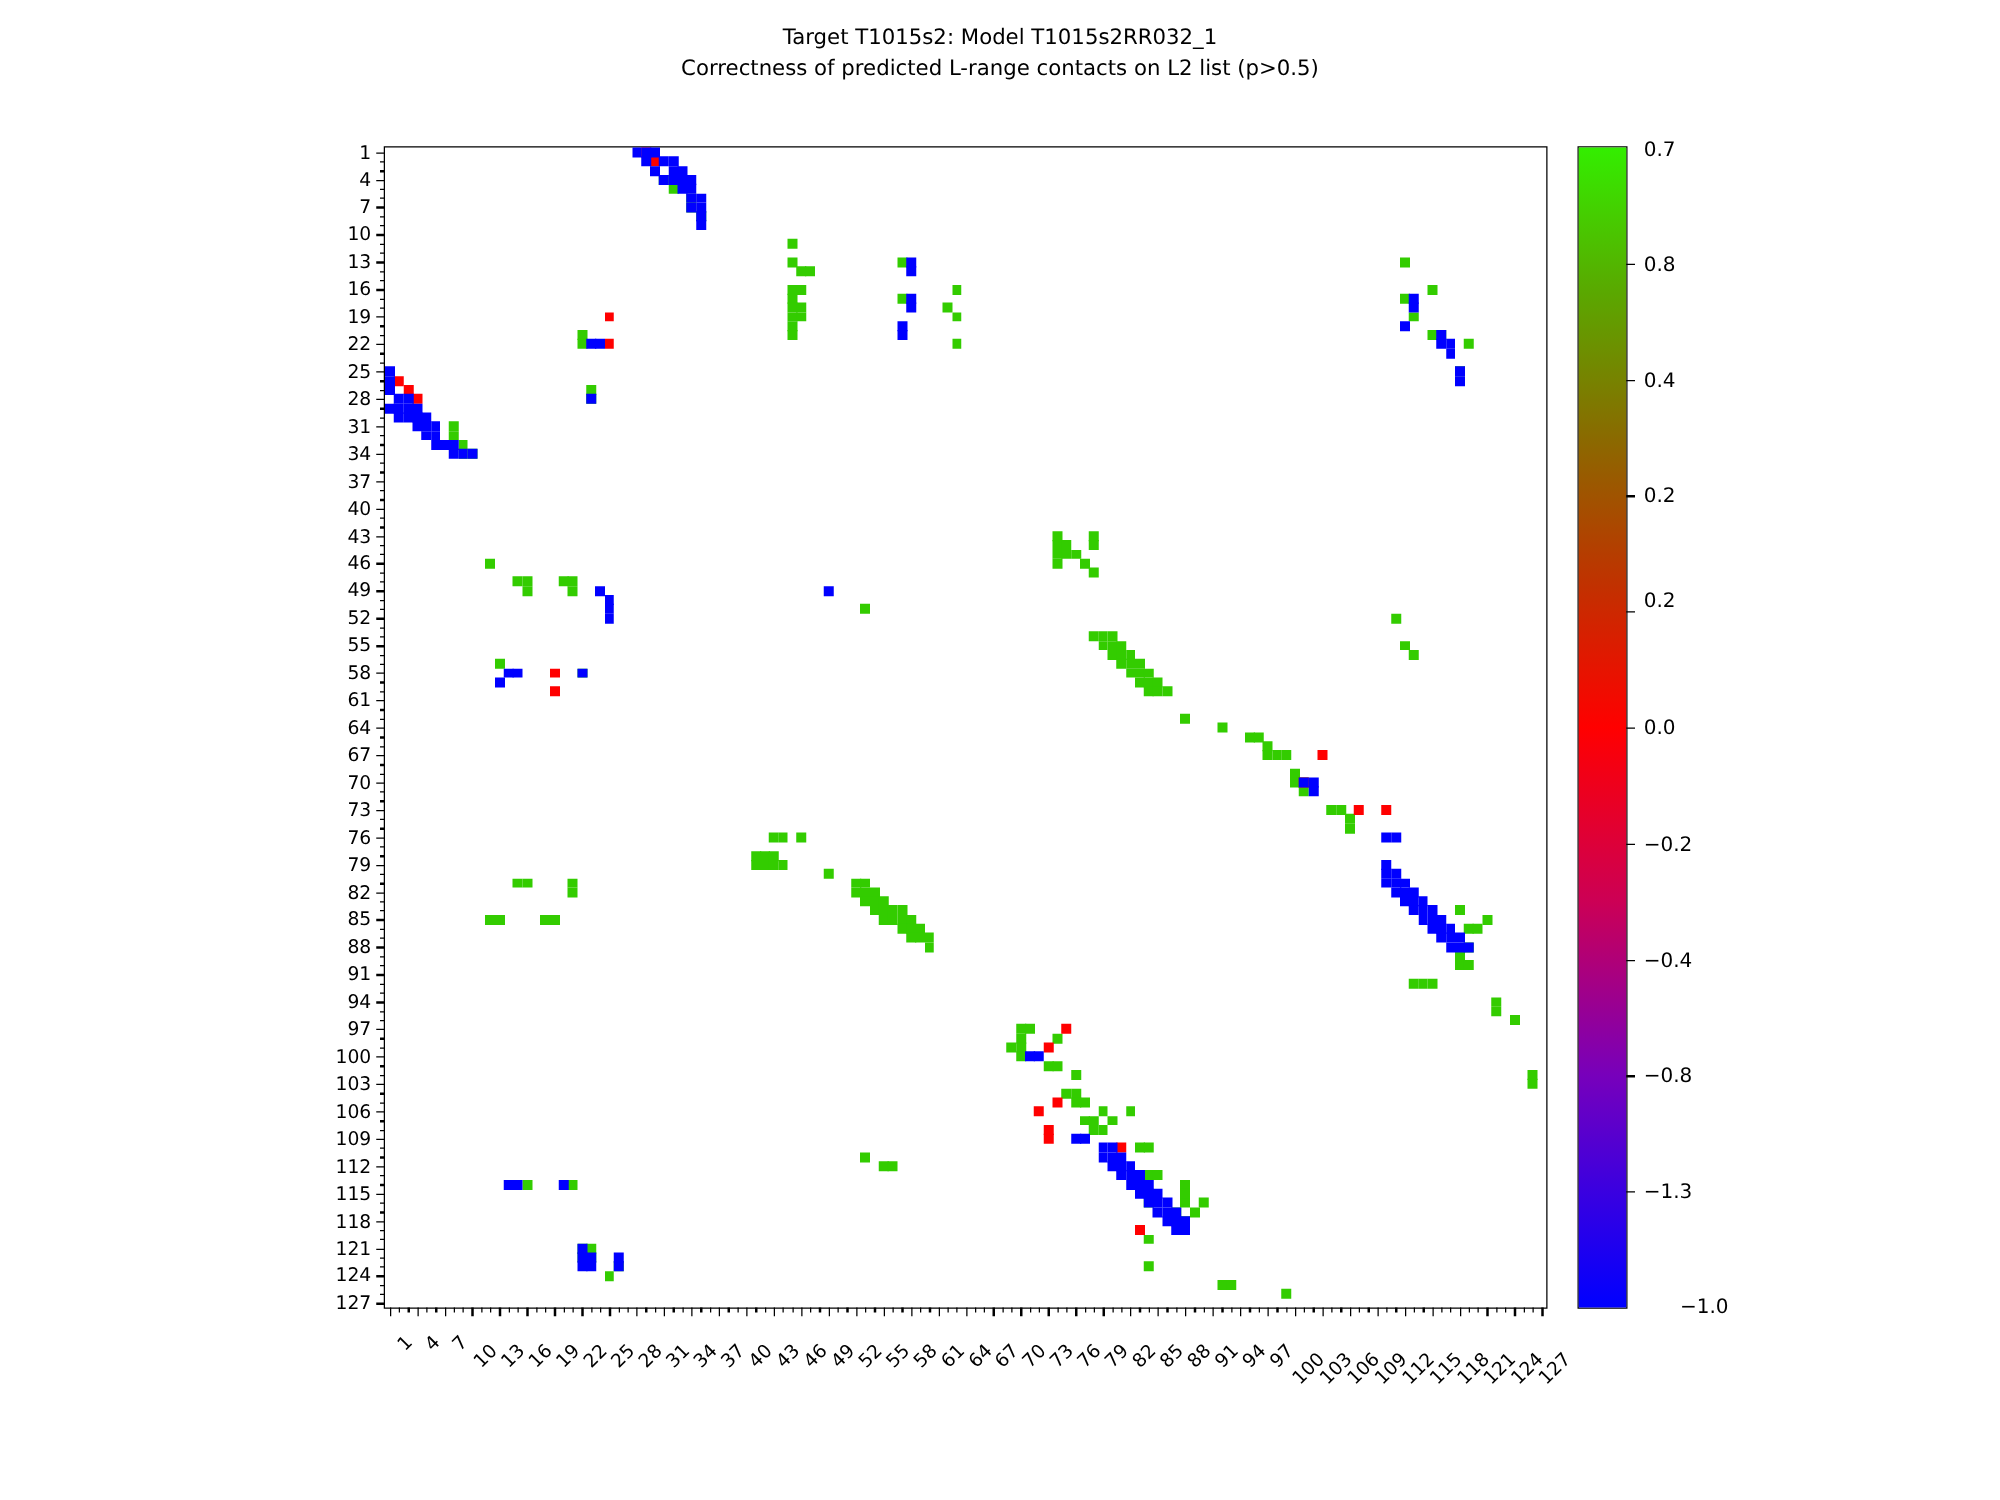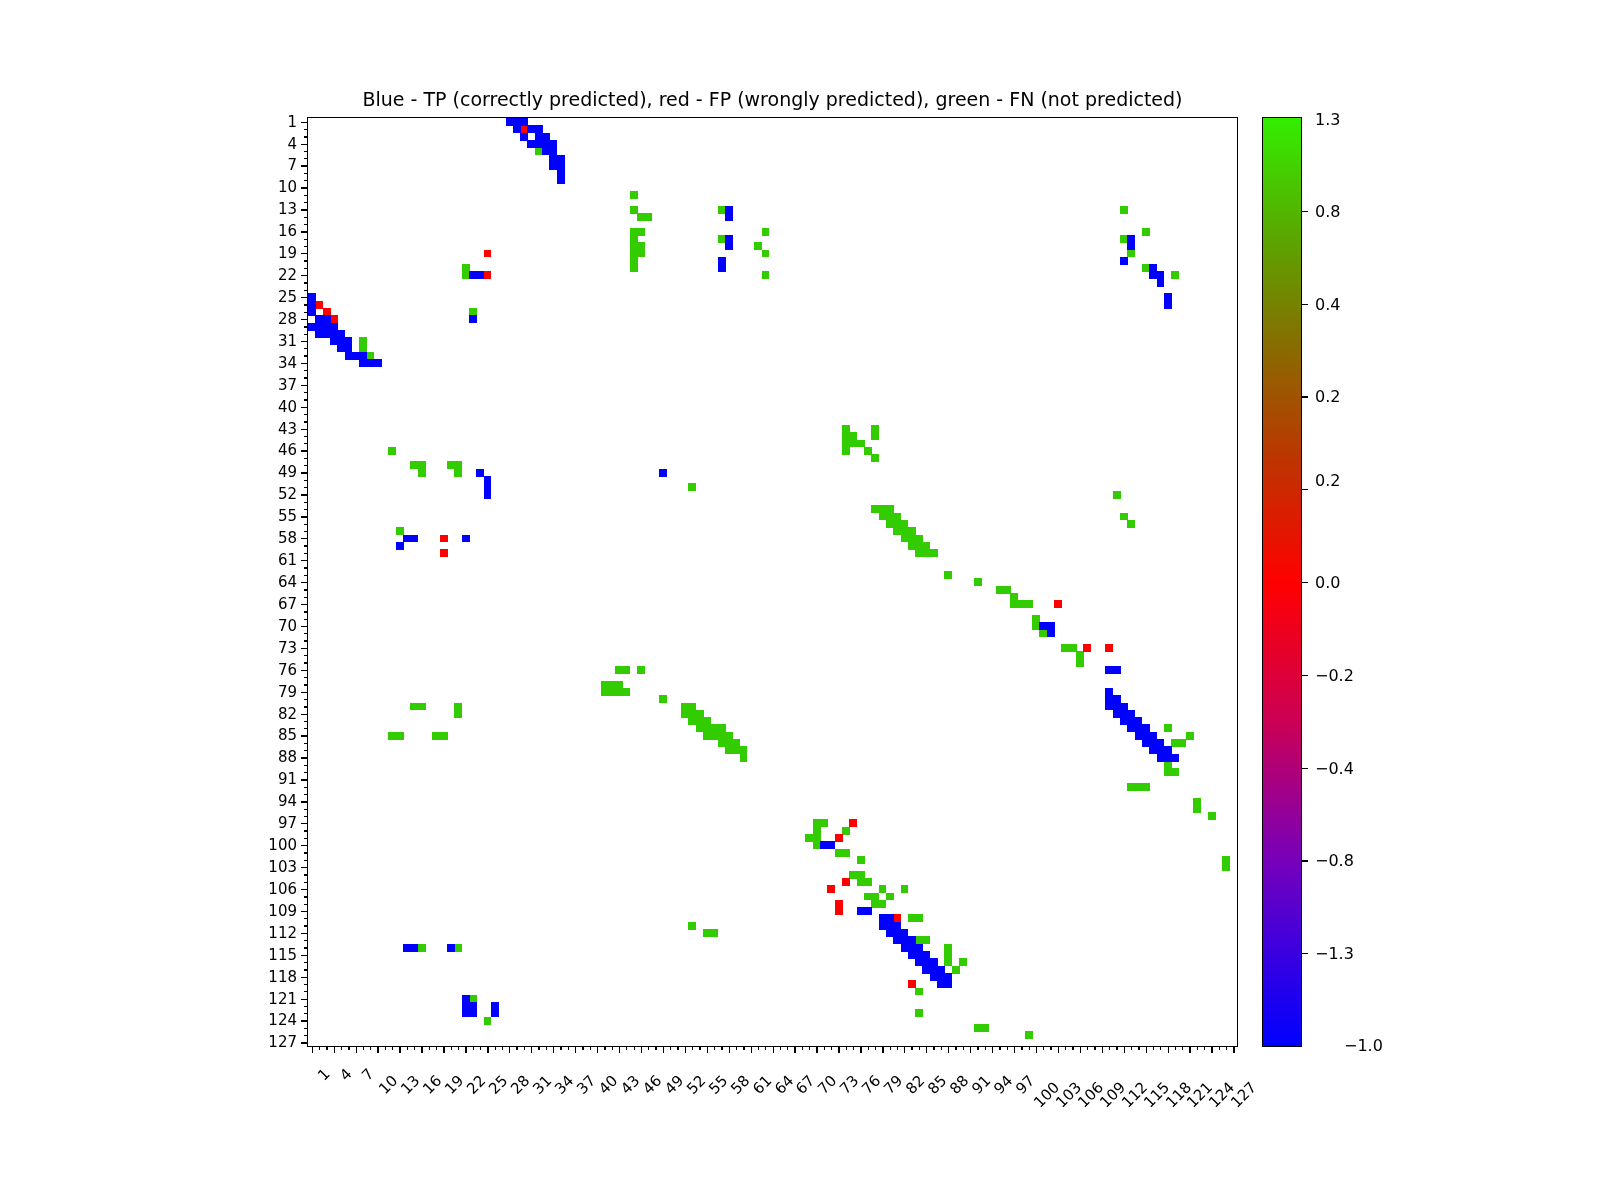--- a/index.html
+++ b/index.html
@@ -55,21 +55,22 @@
   .cblabel{
     position:absolute;left:100%;margin-left:14px;font-size:16px;
     white-space:nowrap;transform:translateY(-50%);color:#000;
   }
 </style>
 </head>
 <body>
 
 <div id="figure">
 
-  <div class="axtitle">Blue - TP (correctly predicted), red - FP (wrongly predicted), green - FN (not predicted)</div>
+  <div class="suptitle">Target T1015s2: Model T1015s2RR032_1
+Correctness of predicted L-range contacts on L2 list (p&gt;0.5)</div>
 
   <div id="plot">
     <div id="cells">
         <div class="cell" style="left: 219.449px; top: 21.9213px; width: 7.91496px; height: 7.90709px; background: rgb(51, 204, 0);"></div>
         <div class="cell" style="left: 226.764px; top: 29.2283px; width: 7.91496px; height: 7.90709px; background: rgb(51, 204, 0);"></div>
         <div class="cell" style="left: 241.394px; top: 36.5354px; width: 7.91496px; height: 7.90709px; background: rgb(51, 204, 0);"></div>
         <div class="cell" style="left: 241.394px; top: 43.8425px; width: 7.91496px; height: 7.90709px; background: rgb(51, 204, 0);"></div>
         <div class="cell" style="left: 248.709px; top: 51.1496px; width: 7.91496px; height: 7.90709px; background: rgb(51, 204, 0);"></div>
         <div class="cell" style="left: 51.2047px; top: 219.213px; width: 7.91496px; height: 7.90709px; background: rgb(51, 204, 0);"></div>
         <div class="cell" style="left: 51.2047px; top: 226.52px; width: 7.91496px; height: 7.90709px; background: rgb(51, 204, 0);"></div>
@@ -780,21 +781,21 @@
       <div class="tick ytickmin" style="top: 917.039px;"></div>
       <div class="tick xtickmin" style="left: 918.028px;"></div>
       <div class="tick ytickmaj" style="top: 924.346px;"></div>
       <div class="tick xtickmaj" style="left: 925.343px;"></div>
       <div class="ylabel" style="top: 924.346px;">127</div>
       <div class="xlabel" style="left: 931.343px;">127</div>
     </div>
 
   <div id="cbar">
     <div id="cbarfill" style="background: linear-gradient(rgb(51, 238, 0) 0%, rgb(90, 168, 0) 12.5%, rgb(138, 106, 0) 25%, rgb(192, 50, 0) 37.5%, rgb(255, 0, 0) 50%, rgb(204, 0, 85) 65%, rgb(119, 0, 187) 80%, rgb(58, 0, 224) 90%, rgb(0, 0, 255) 100%);"></div>
-  <div class="cblabel" style="top: 1px;">1.3</div>
+  <div class="cblabel" style="top: 1px;">0.7</div>
       <div class="cbtick" style="top: 92.8px;"></div>
       <div class="cblabel" style="top: 92.8px;">0.8</div>
       <div class="cbtick" style="top: 185.6px;"></div>
       <div class="cblabel" style="top: 185.6px;">0.4</div>
       <div class="cbtick" style="top: 278.4px;"></div>
       <div class="cblabel" style="top: 278.4px;">0.2</div>
       <div class="cbtick" style="top: 371.2px;"></div>
       <div class="cblabel" style="top: 362px;">0.2</div>
       <div class="cbtick" style="top: 464px;"></div>
       <div class="cblabel" style="top: 464px;">0.0</div>

